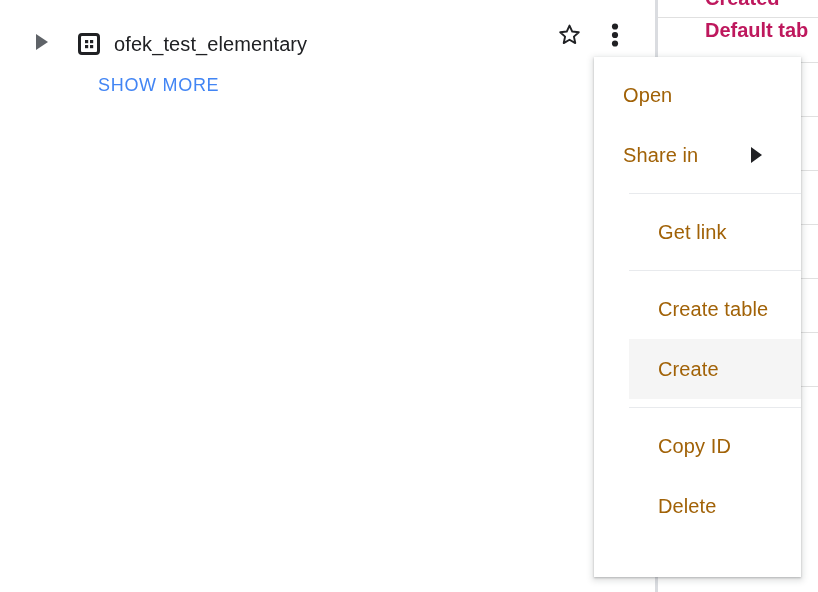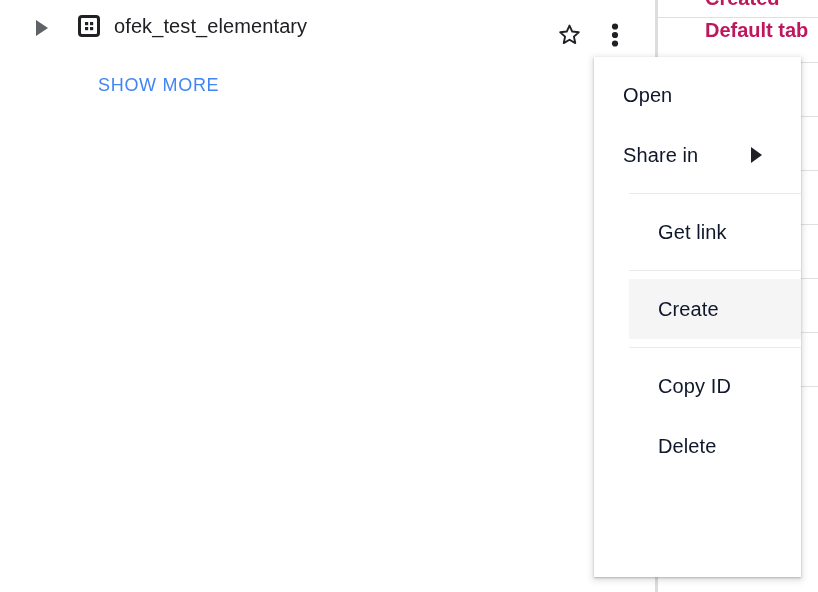--- a/index.html
+++ b/index.html
@@ -27,21 +27,21 @@
     overflow: hidden;
   }
 
   #tree-row {
     position: absolute;
     left: 0;
     top: 14px;
     width: 657px;
     height: 42px;
     display: flex;
-    align-items: flex-start;
+    align-items: flex-end;
   }
 
   #expand-toggle {
     width: 28px;
     height: 28px;
     margin-left: 28px;
     display: flex;
     align-items: center;
     justify-content: center;
     flex: none;
@@ -159,21 +159,21 @@
     margin-left: 35px;
   }
   .menu-item {
     height: 60px;
     display: flex;
     align-items: center;
     padding: 0 12px 0 29px;
     box-sizing: border-box;
     font-size: 20px;
     line-height: 24px;
-    color: #0f172a;
+    color: #a16207;
     letter-spacing: 0.1px;
     white-space: nowrap;
     cursor: pointer;
   }
   .menu-item.highlighted {
     background: #f5f5f5;
   }
   .menu-item .label { flex: 1 1 auto; }
   .submenu-arrow {
     flex: none;
@@ -250,20 +250,23 @@
     </div>
   </div>
 
   <div class="menu-group">
     <div class="menu-item">
       <span class="label">Get link</span>
     </div>
   </div>
 
   <div class="menu-group">
+    <div class="menu-item">
+      <span class="label">Create table</span>
+    </div>
     <div class="menu-item highlighted">
       <span class="label">Create</span>
     </div>
   </div>
 
   <div class="menu-group">
     <div class="menu-item">
       <span class="label">Copy ID</span>
     </div>
     <div class="menu-item">

